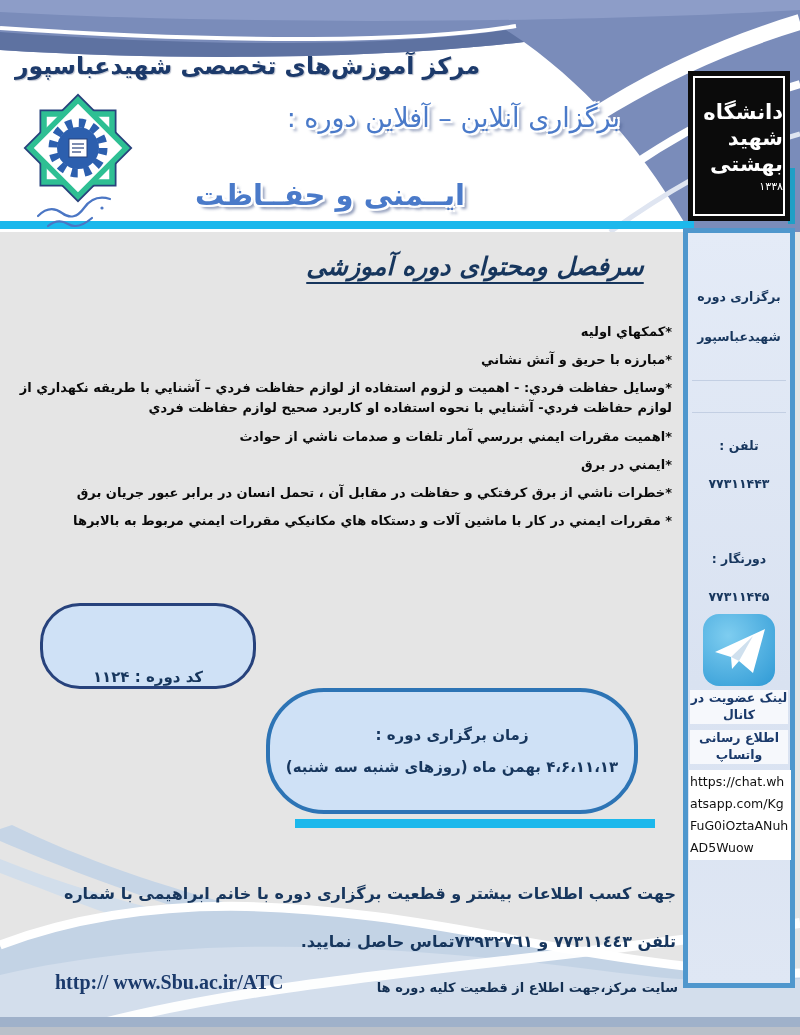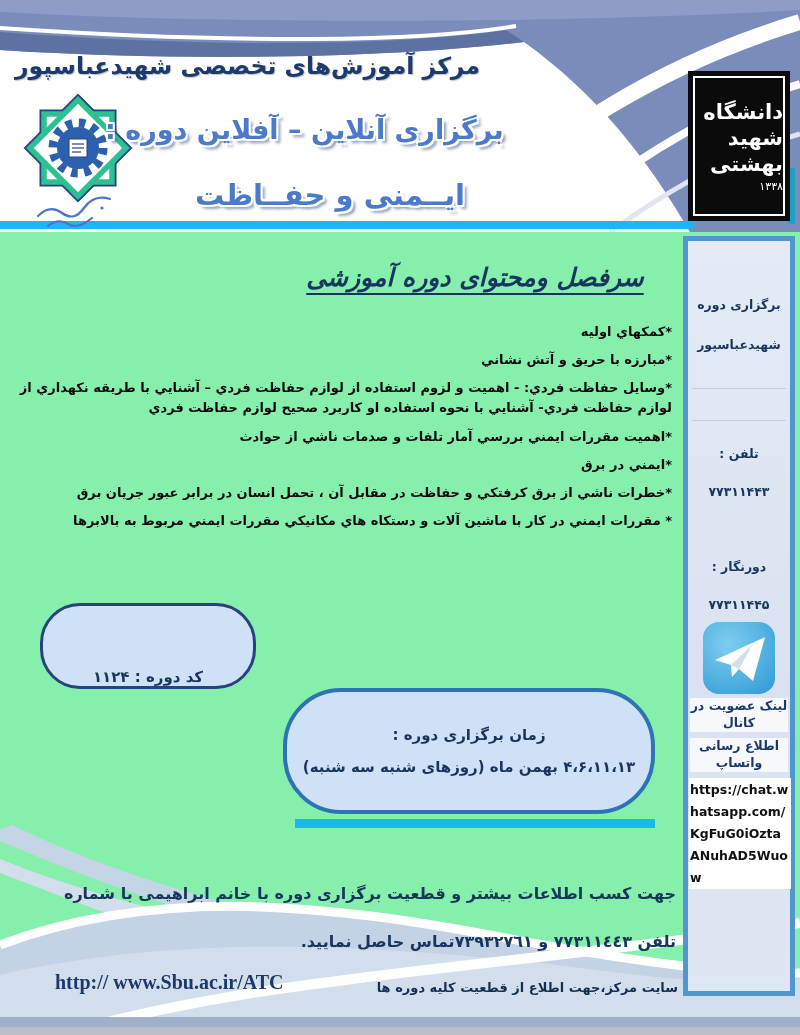--- a/index.html
+++ b/index.html
@@ -1,32 +1,32 @@
 <!DOCTYPE html>
 <html lang="fa"><head>
 <meta charset="utf-8">
 <style>
   html,body{margin:0;padding:0;background:#fff;}
   .poster{
-    position:relative;width:800px;height:1035px;overflow:hidden;background:#86efac;
+    position:relative;width:800px;height:1035px;overflow:hidden;background:#e5e5e5;
     font-family:"DejaVu Sans",sans-serif;
   }
   .abs{position:absolute;}
   svg{display:block;}
 
   
   .header-bg{left:0;top:0;width:800px;height:232px;z-index:1;}
   .org-title{
     left:10px;top:52px;width:475px;z-index:4;direction:rtl;text-align:center;
     font-size:23.5px;font-weight:bold;color:#1c3a6b;
     text-shadow:1px 1px 1px rgba(30,45,90,.3);
   }
   .delivery-line{
-    left:105px;top:114px;width:515px;z-index:4;direction:rtl;text-align:left;
-    font-size:27px;font-weight:bold;color:#4a7ac9;letter-spacing:.5px;
+    left:105px;top:102px;width:515px;z-index:4;direction:rtl;text-align:right;
+    font-size:27px;font-weight:normal;color:#4a7ac9;letter-spacing:.5px;
     text-shadow:-2px -2px 0 #fff,2px -2px 0 #fff,-2px 2px 0 #fff,2px 2px 0 #fff,4px 4px 3px rgba(70,90,140,.6);
   }
   .course-title{
     left:160px;top:178px;width:340px;z-index:4;direction:rtl;text-align:center;
     font-size:29px;font-weight:bold;color:#4a7ac9;
     text-shadow:-2px -2px 0 #fff,2px -2px 0 #fff,-2px 2px 0 #fff,2px 2px 0 #fff,4px 4px 3px rgba(70,90,140,.6);
   }
   .atc-logo{left:18px;top:90px;width:120px;height:130px;z-index:4;}
   .sbu-logo{
     left:688px;top:71px;width:102px;height:150px;z-index:4;background:#0b0b0b;
@@ -37,65 +37,65 @@
     display:flex;flex-direction:column;justify-content:center;
     color:#fff;direction:rtl;
   }
   .sbu-line{font-size:21px;font-weight:bold;line-height:1.25;}
   .sbu-year{font-size:11px;margin-top:3px;letter-spacing:2px;}
   .cyan-line{left:0;top:221px;width:694px;height:8px;background:#1cb8ec;z-index:3;}
   .orange-dash{left:695px;top:196px;width:28px;height:8px;background:#d2601a;z-index:3;}
 
   
   .section-title{
-    left:270px;top:263px;width:410px;z-index:4;direction:rtl;text-align:center;
+    left:270px;top:252px;width:410px;z-index:4;direction:rtl;text-align:center;
     font-size:25px;font-weight:bold;font-style:italic;color:#17365d;
     text-decoration:underline;text-decoration-thickness:2px;text-underline-offset:7px;
   }
   .topics{
     left:14px;top:322px;width:658px;z-index:4;direction:rtl;text-align:right;
     color:#0a0a0a;font-size:13px;font-weight:bold;line-height:1.55;
   }
   .topic{margin-bottom:8px;}
   .code-pill{
     left:40px;top:603px;width:210px;height:80px;z-index:4;
     background:#cfe1f6;border:3px solid #27427c;border-radius:40px;
     display:flex;align-items:flex-end;justify-content:center;
     direction:rtl;font-size:15px;font-weight:bold;color:#17365d;
   }
   .schedule-pill{
-    left:283px;top:688px;width:372px;height:126px;z-index:4;
+    left:266px;top:688px;width:372px;height:126px;z-index:4;
     background:#cfe1f6;border:4px solid #2d74b5;border-radius:58px;
     display:flex;flex-direction:column;align-items:center;justify-content:center;gap:14px;
     direction:rtl;font-size:15px;font-weight:bold;color:#17365d;text-align:center;
     box-sizing:border-box;padding:0 14px;
   }
   .cyan-bar2{left:295px;top:819px;width:360px;height:9px;background:#1cb8ec;z-index:4;}
 
   
   .sidebar{
-    left:683px;top:236px;width:112px;height:760px;z-index:5;
+    left:683px;top:228px;width:112px;height:760px;z-index:5;
     background:linear-gradient(180deg,#e4ebf7 0%,#d9e2f1 60%,#dfe7f4 100%);
     border:5px solid #4f97cd;box-sizing:border-box;
   }
   .sidebar .sb-text{
     position:absolute;left:0;width:100%;text-align:center;direction:rtl;
     color:#17365d;font-weight:bold;font-size:12.5px;
   }
   .sb-num{font-size:15px;letter-spacing:1px;}
   .sb-divider{position:absolute;left:4px;width:94px;height:1px;background:#c3cfe3;}
   .telegram-wrap{position:absolute;left:14px;top:380px;width:74px;height:74px;}
   .sb-caption{
     position:absolute;left:2px;width:98px;text-align:center;direction:rtl;
     color:#1b3a6b;font-size:12.5px;font-weight:bold;line-height:1.35;
     background:rgba(255,255,255,.75);
   }
   .sb-url{
     position:absolute;left:1px;top:537px;width:100px;direction:ltr;text-align:left;
-    font-size:12.5px;font-weight:bold;color:#111;line-height:1.75;
+    font-size:12.5px;font-weight:normal;color:#111;line-height:1.75;
     word-break:break-all;background:#fff;padding:1px 1px;
   }
 
   
   .footer-bg{left:0;top:825px;width:800px;height:210px;z-index:2;}
   .contact-line1{
     left:0;top:884px;width:678px;z-index:6;direction:rtl;text-align:right;
     font-size:16px;font-weight:bold;color:#17365d;padding-right:2px;box-sizing:border-box;
   }
   .contact-line2{

